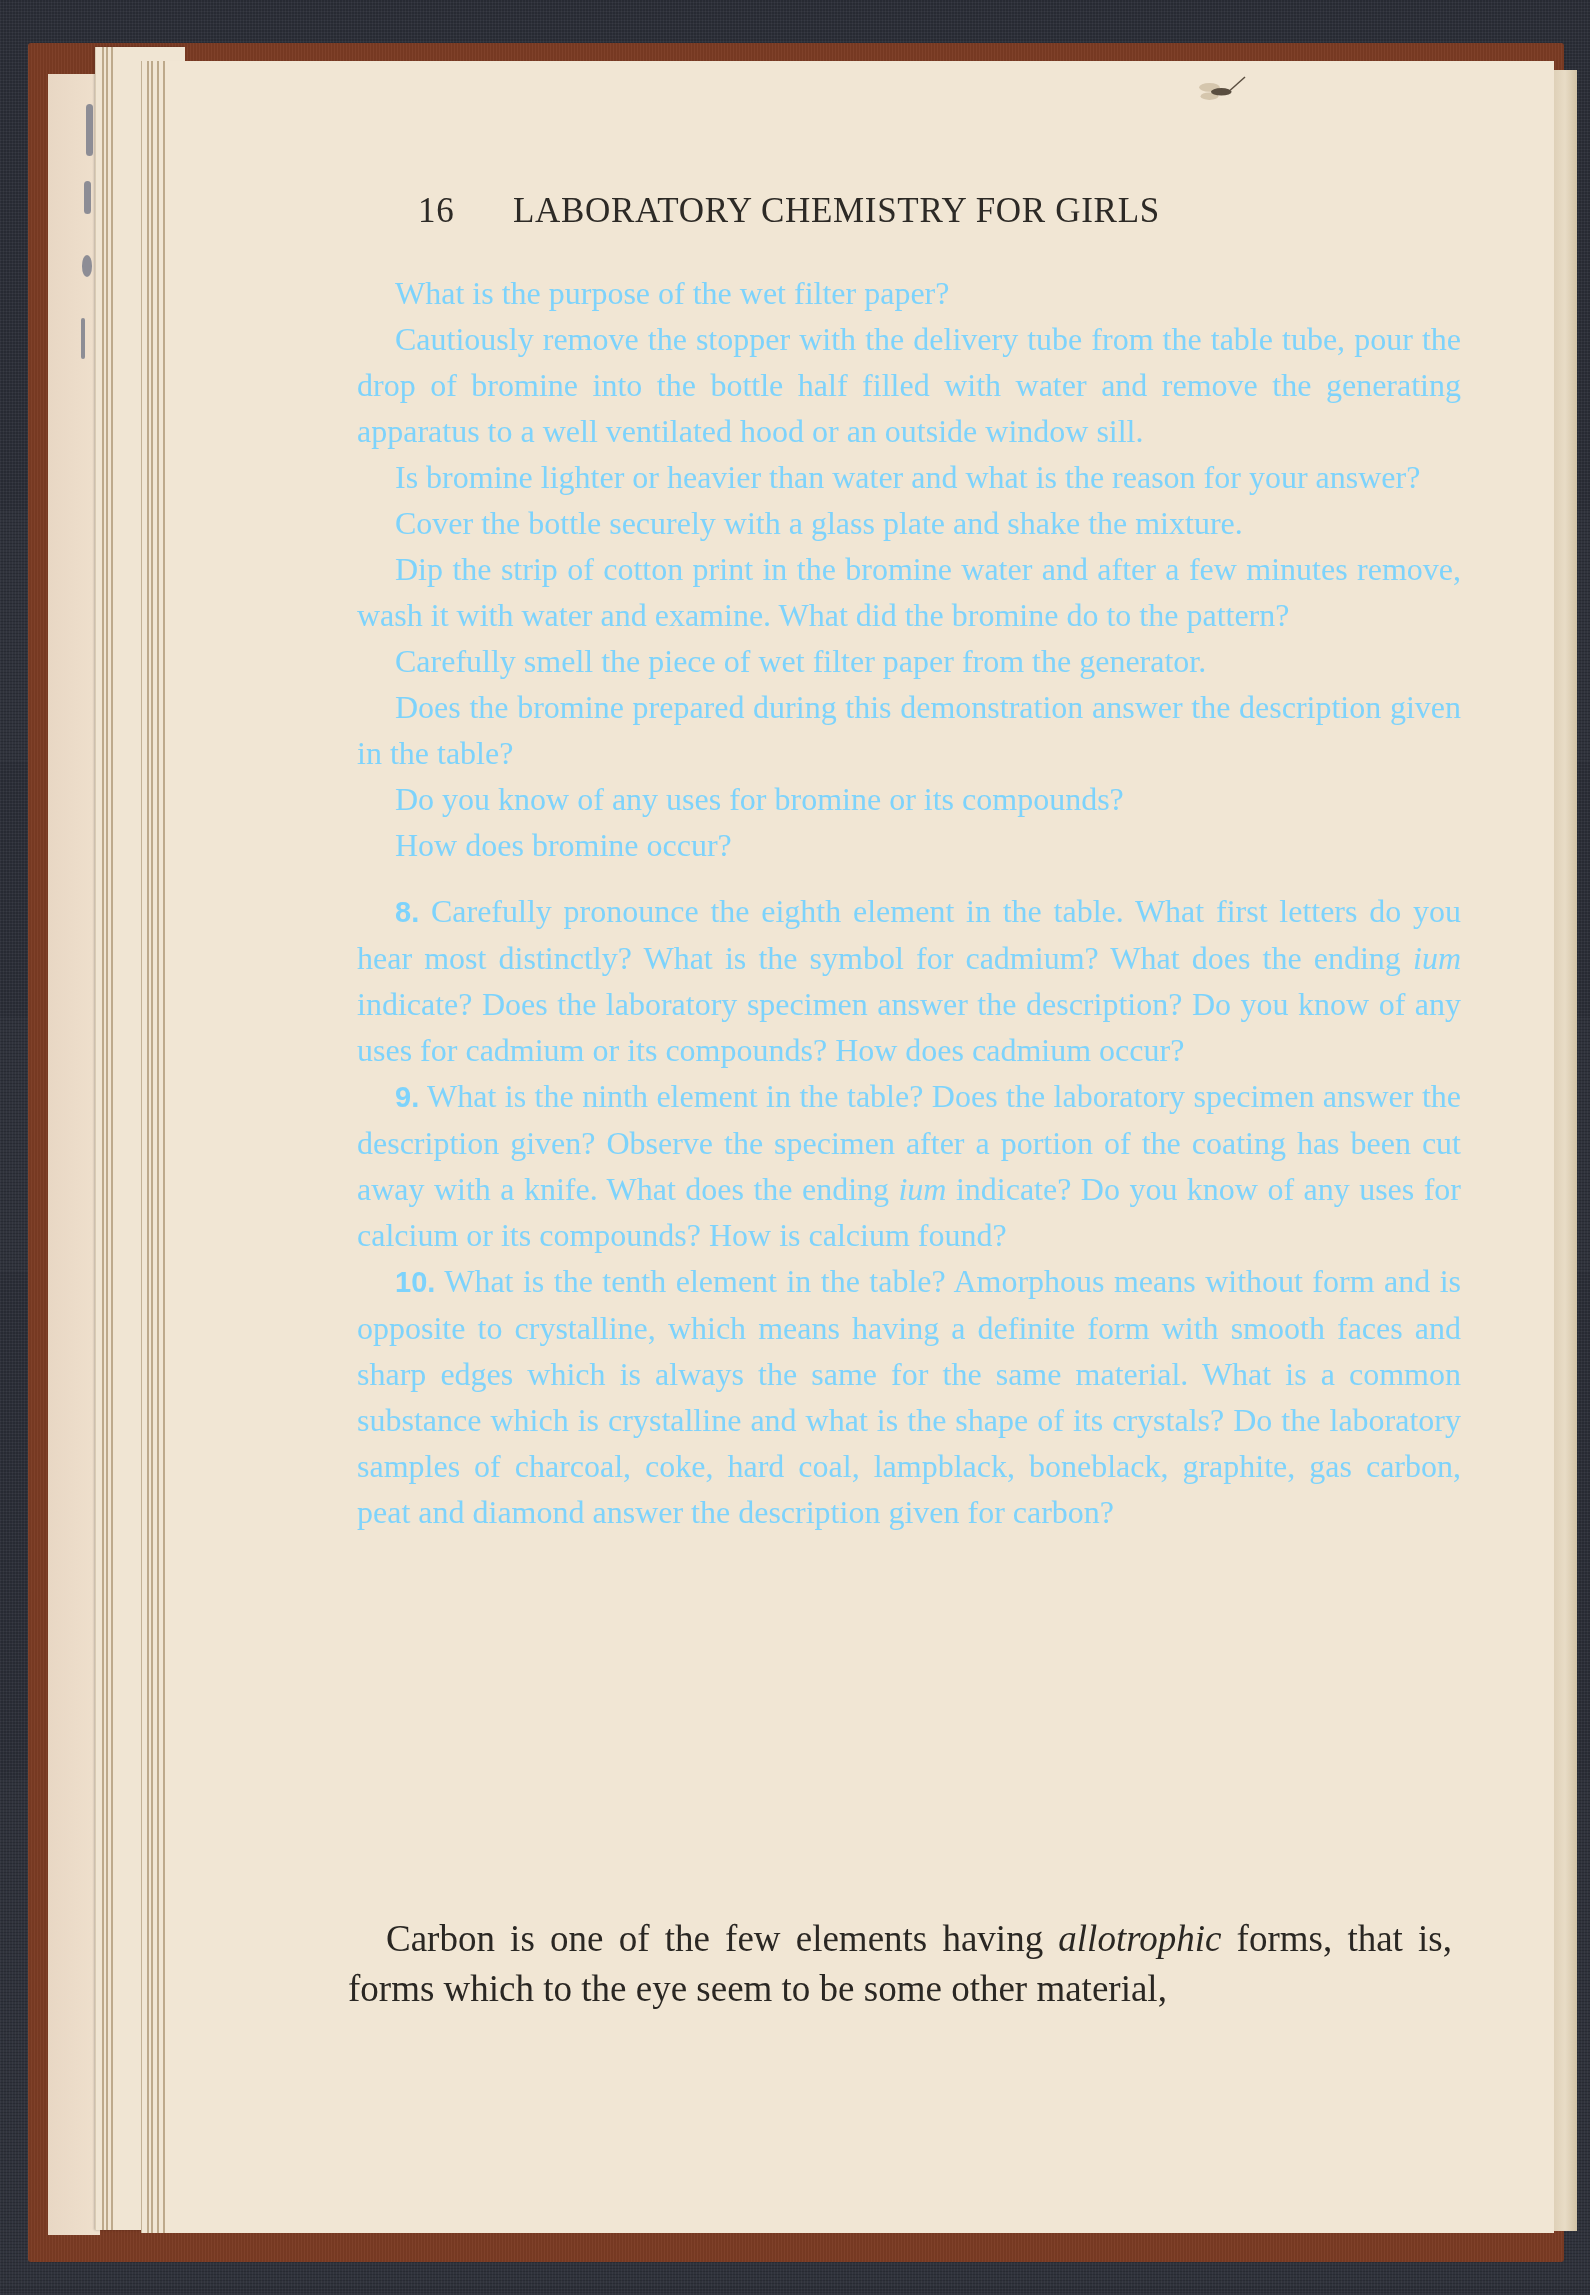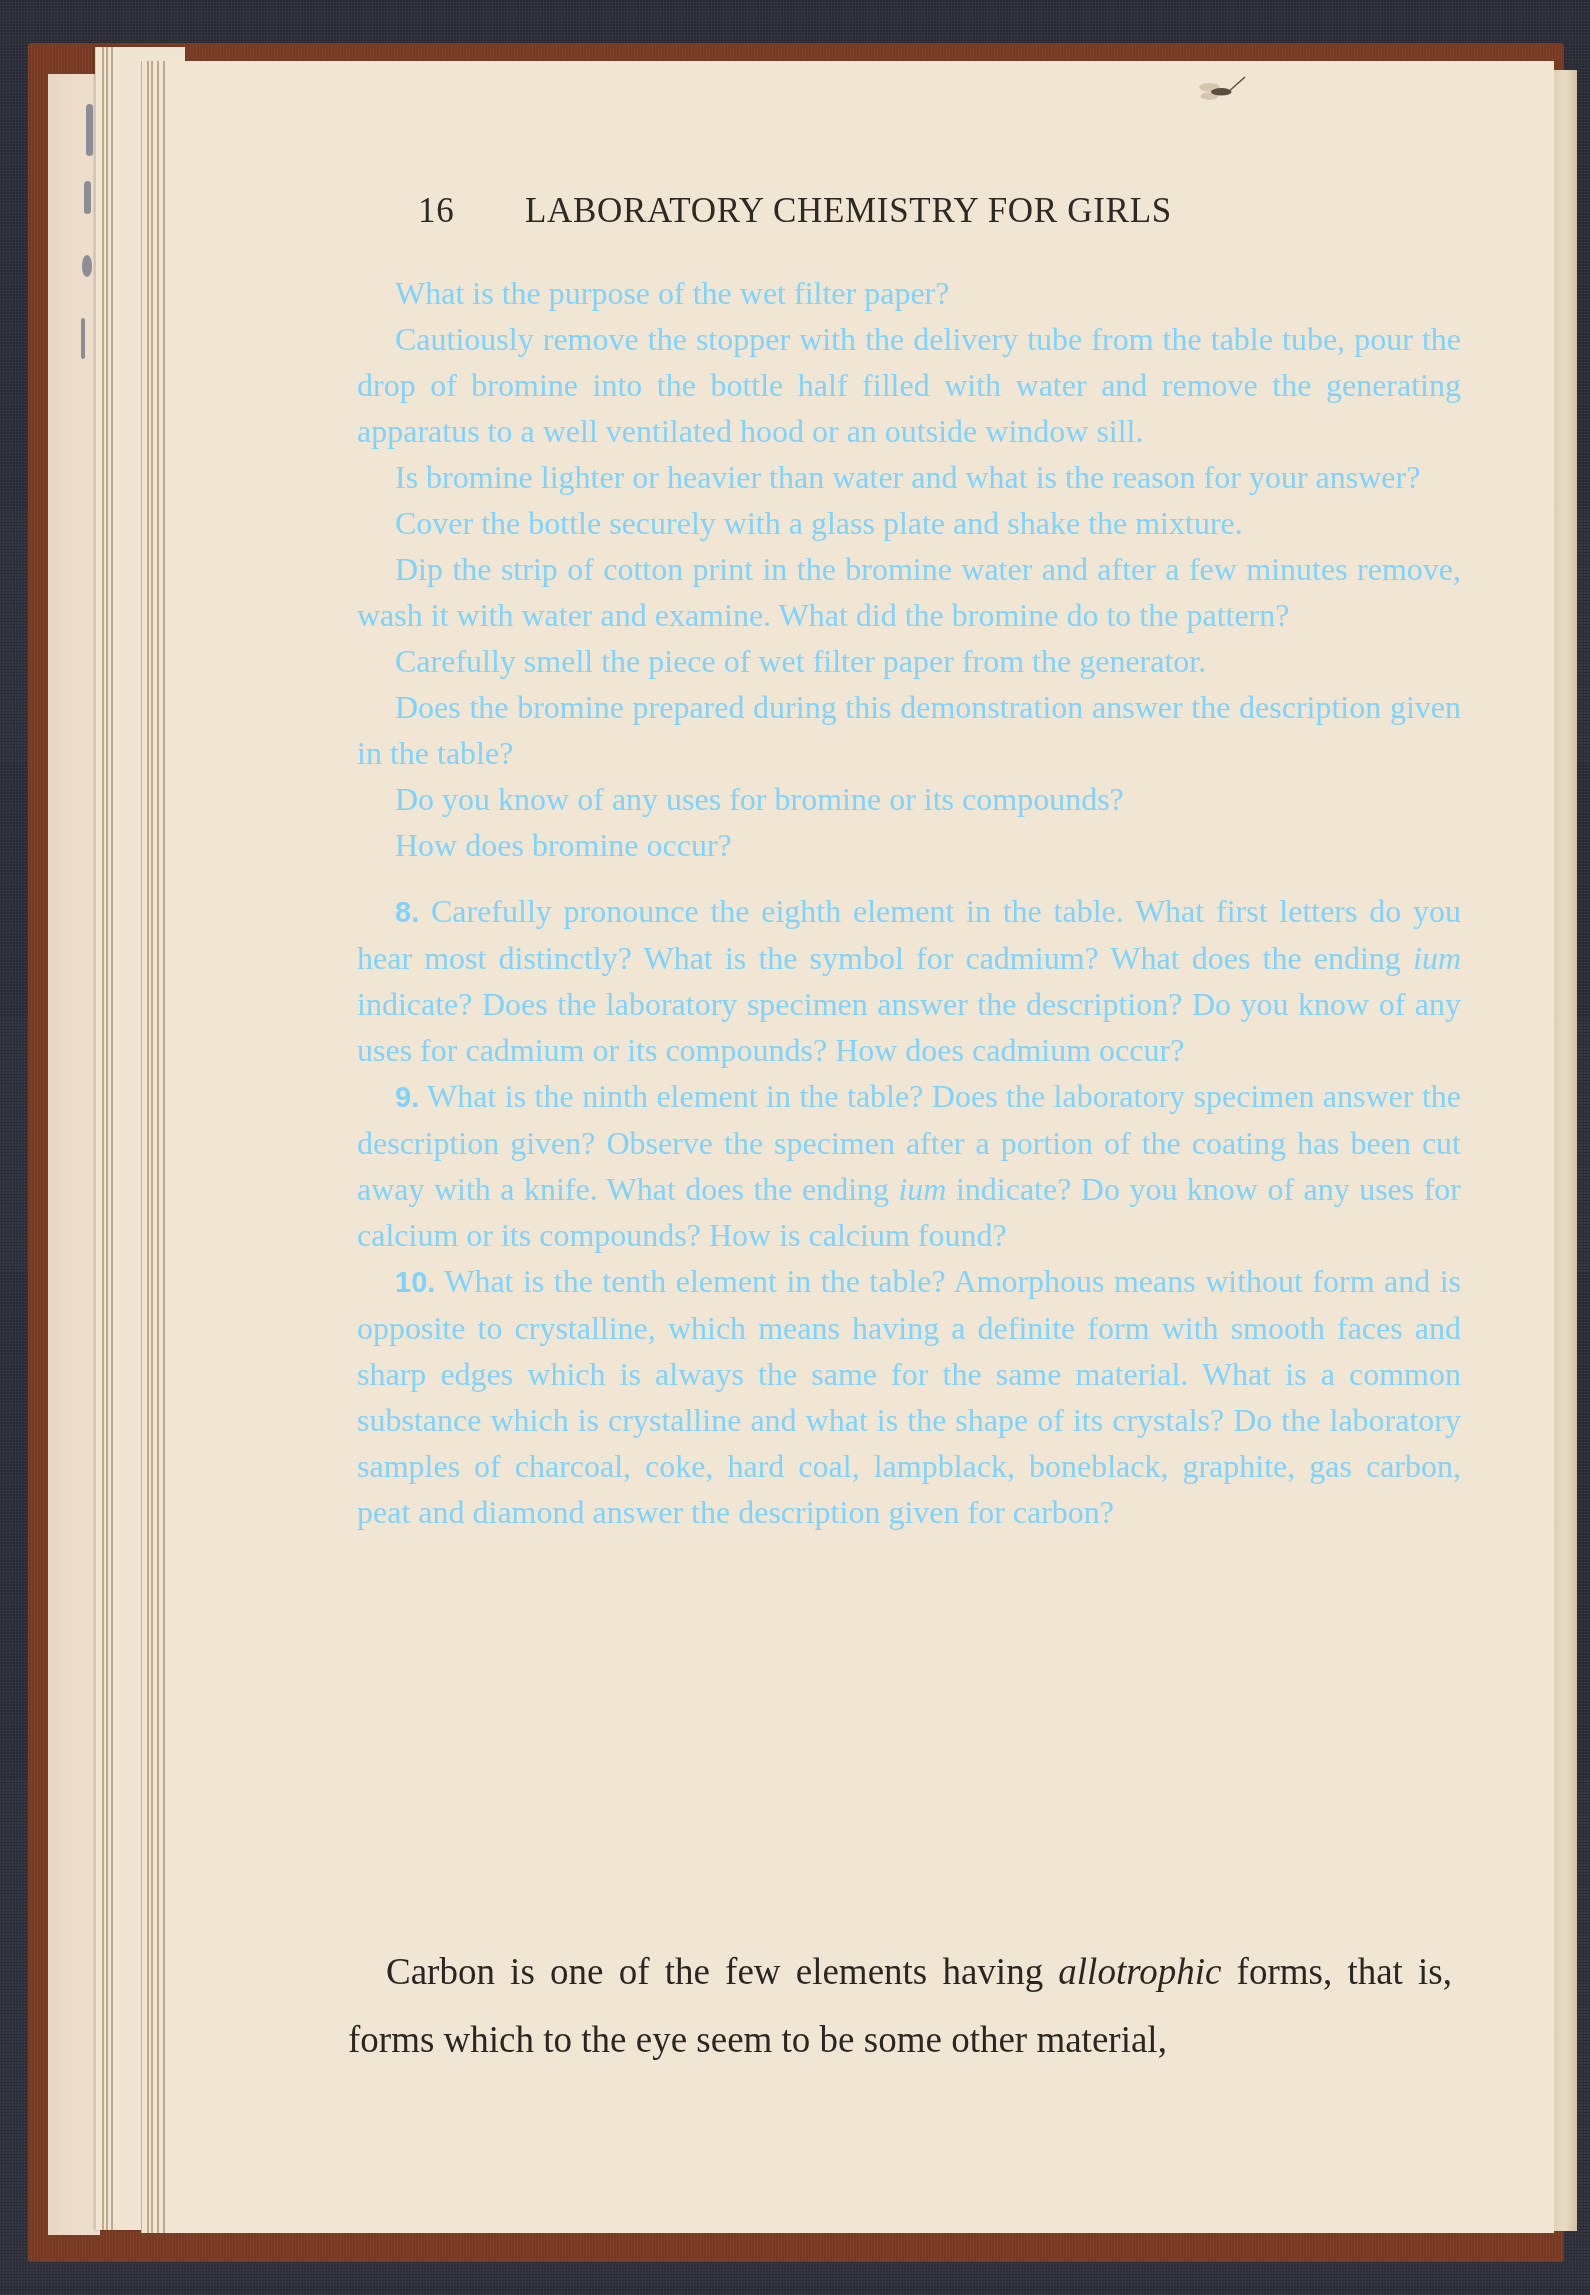--- a/index.html
+++ b/index.html
@@ -37,31 +37,31 @@
   .page-lines { position:absolute; left:141px; top:61px; width:33px; height:2172px; }
   .edge {
     position:absolute; left:1547px; top:70px; width:30px; height:2161px;
     background:linear-gradient(90deg,#d9c9ae,#e8dcc6 60%,#d2c2a5);
   }
   .running-head {
     position:absolute; top:191px; left:370px; width:1080px; height:52px;
     color:#2d2a26; font-size:35px; letter-spacing:0.7px;
   }
   .folio { position:absolute; left:0; top:0;margin-left:48px; }
-  .title { position:absolute; left:155px; top:0; white-space:nowrap; }
+  .title { position:absolute; left:143px; top:0; white-space:nowrap; }
   .body {
     position:absolute; left:357px; top:270px; width:1104px;
     color:#7dd3fc; font-size:32px; line-height:46px; text-align:justify;
   }
   .body p { margin:0; text-indent:38px; }
   .body p.spaced { margin-top:20px; }
   .num { font-family:"Liberation Sans","DejaVu Sans",sans-serif; font-weight:bold; font-size:29px; }
   .closing {
     position:absolute; left:348px; top:1914px; width:1104px;
-    color:#2a2723; font-size:37px; line-height:68px; text-align:justify;margin-top:24px;
+    color:#2a2723; font-size:37px; line-height:50px; text-align:justify;
   }
   .closing p { margin:0; text-indent:38px; }
   .closing em { font-style:italic; }
   .insect { position:absolute; left:1199px; top:74px; width:52px; height:37px; }
 </style>
 </head>
 <body>
 
 <div class="cover"></div>
 <div class="endpaper">

